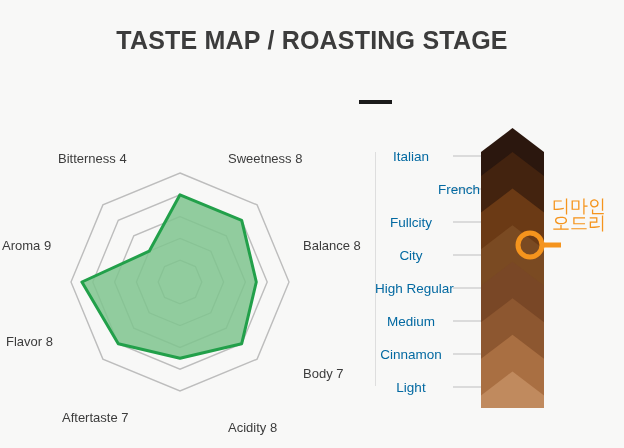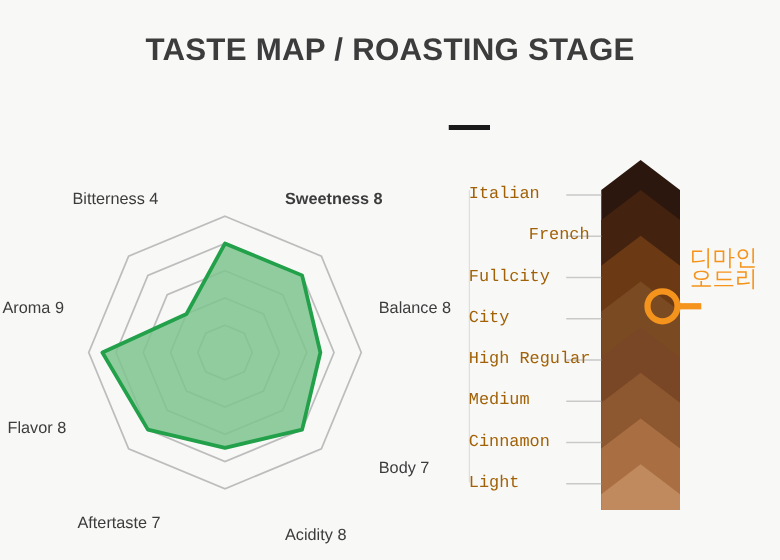--- a/index.html
+++ b/index.html
@@ -77,25 +77,24 @@
     height: 328px;
   }
   #roast-svg {
     position: absolute;
     left: 0;
     top: 0;
   }
   .roast-label {
     position: absolute;
     font-size: 13.5px;
-    color: #a16207;
+    color: #0369a1;
     white-space: nowrap;
-    text-align: left;
+    text-align: center;
     transform: translateY(-50%);
-    font-family: Liberation Mono, monospace;
   }
   .marker-text {
     position: absolute;
     left: 552px;
     top: 198px;
     font-size: 18px;
     line-height: 17px;
     color: #f5941d;
     white-space: nowrap;
   }
@@ -115,21 +114,21 @@
       <g id="radar-grid">
           <polygon points="180.0,53.0 257.1,84.9 289.0,162.0 257.1,239.1 180.0,271.0 102.9,239.1 71.0,162.0 102.9,84.9" fill="none" stroke="#bdbdbd" stroke-width="1.4"></polygon>
           <polygon points="180.0,74.8 241.7,100.3 267.2,162.0 241.7,223.7 180.0,249.2 118.3,223.7 92.8,162.0 118.3,100.3" fill="none" stroke="#bdbdbd" stroke-width="1.4"></polygon>
           <polygon points="180.0,96.6 226.2,115.8 245.4,162.0 226.2,208.2 180.0,227.4 133.8,208.2 114.6,162.0 133.8,115.8" fill="none" stroke="#bdbdbd" stroke-width="1.4"></polygon>
           <polygon points="180.0,118.4 210.8,131.2 223.6,162.0 210.8,192.8 180.0,205.6 149.2,192.8 136.4,162.0 149.2,131.2" fill="none" stroke="#bdbdbd" stroke-width="1.4"></polygon>
           <polygon points="180.0,140.2 195.4,146.6 201.8,162.0 195.4,177.4 180.0,183.8 164.6,177.4 158.2,162.0 164.6,146.6" fill="none" stroke="#bdbdbd" stroke-width="1.4"></polygon>
         </g>
       <polygon id="radar-series" points="180.0,74.8 241.7,100.3 256.3,162.0 241.7,223.7 180.0,238.3 118.3,223.7 81.9,162.0 149.2,131.2" fill="#7fc48e" fill-opacity="0.85" stroke="#22a04a" stroke-width="3" stroke-linejoin="round"></polygon>
     </svg>
     <div id="radar-labels">
-        <div class="radar-label" style="left: 228px; top: 31px; font-weight: bold;">Sweetness 8</div>
+        <div class="radar-label" style="left: 228px; top: 31px;">Sweetness 8</div>
         <div class="radar-label" style="left: 303px; top: 118px;">Balance 8</div>
         <div class="radar-label" style="left: 303px; top: 214px; margin-top: 32px;">Body 7</div>
         <div class="radar-label" style="left: 228px; top: 300px;">Acidity 8</div>
         <div class="radar-label" style="left: 62px; top: 290px;">Aftertaste 7</div>
         <div class="radar-label" style="left: 6px; top: 214px;">Flavor 8</div>
         <div class="radar-label" style="left: 2px; top: 118px;">Aroma 9</div>
         <div class="radar-label" style="left: 58px; top: 31px;">Bitterness 4</div>
       </div>
   </div>
 

